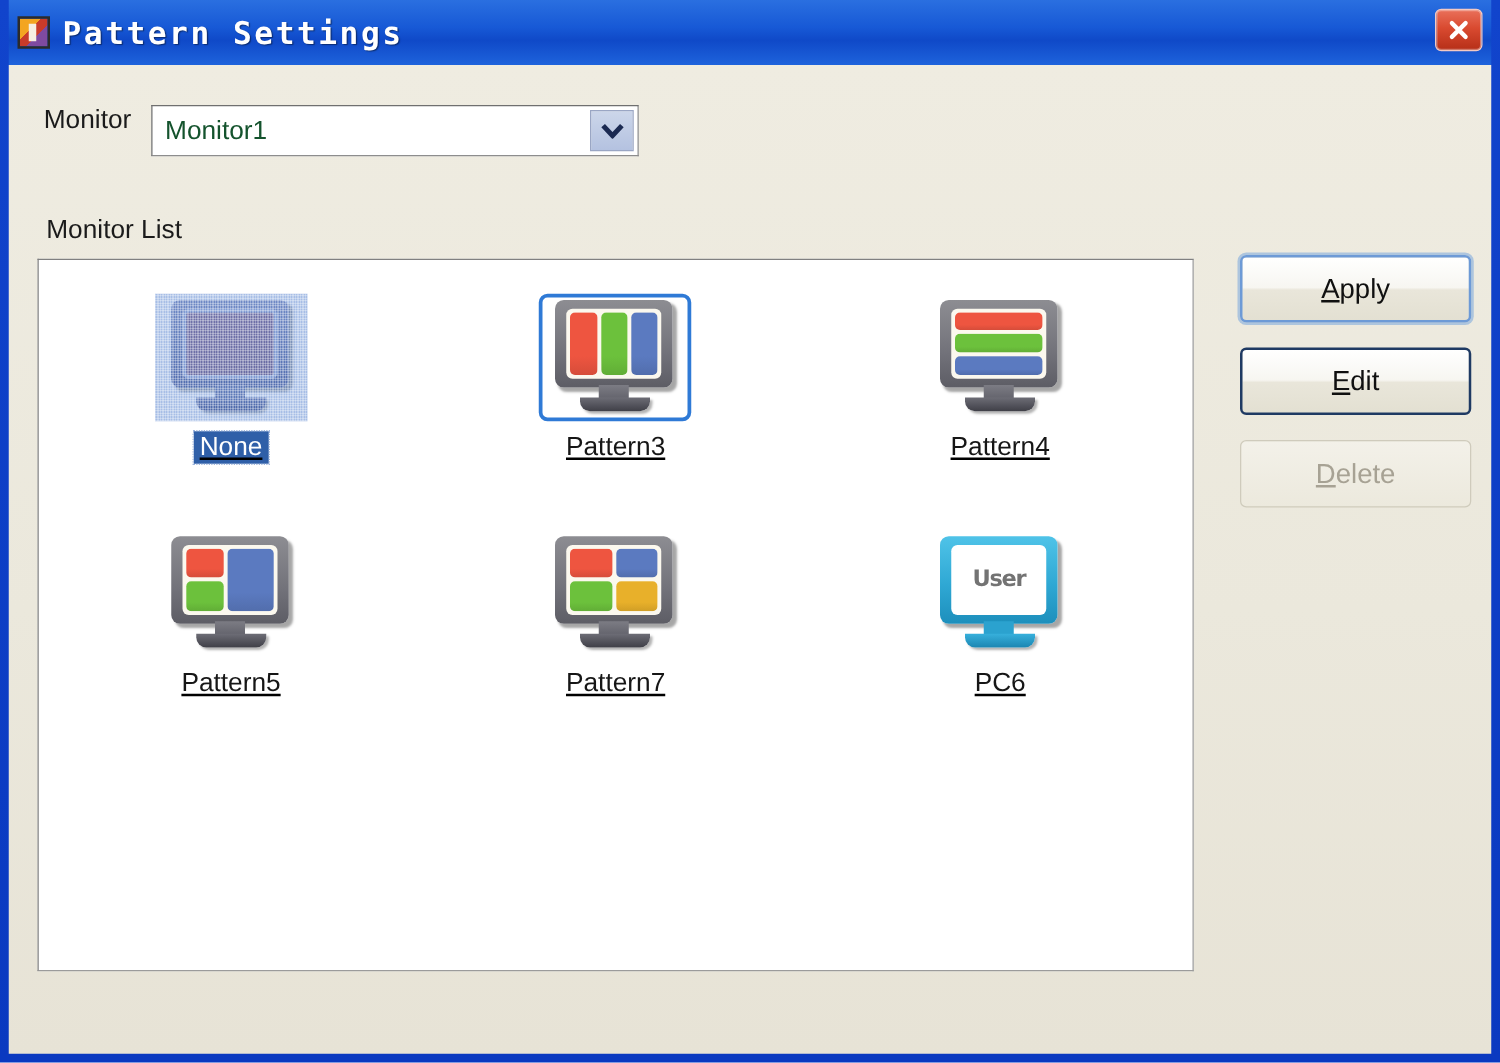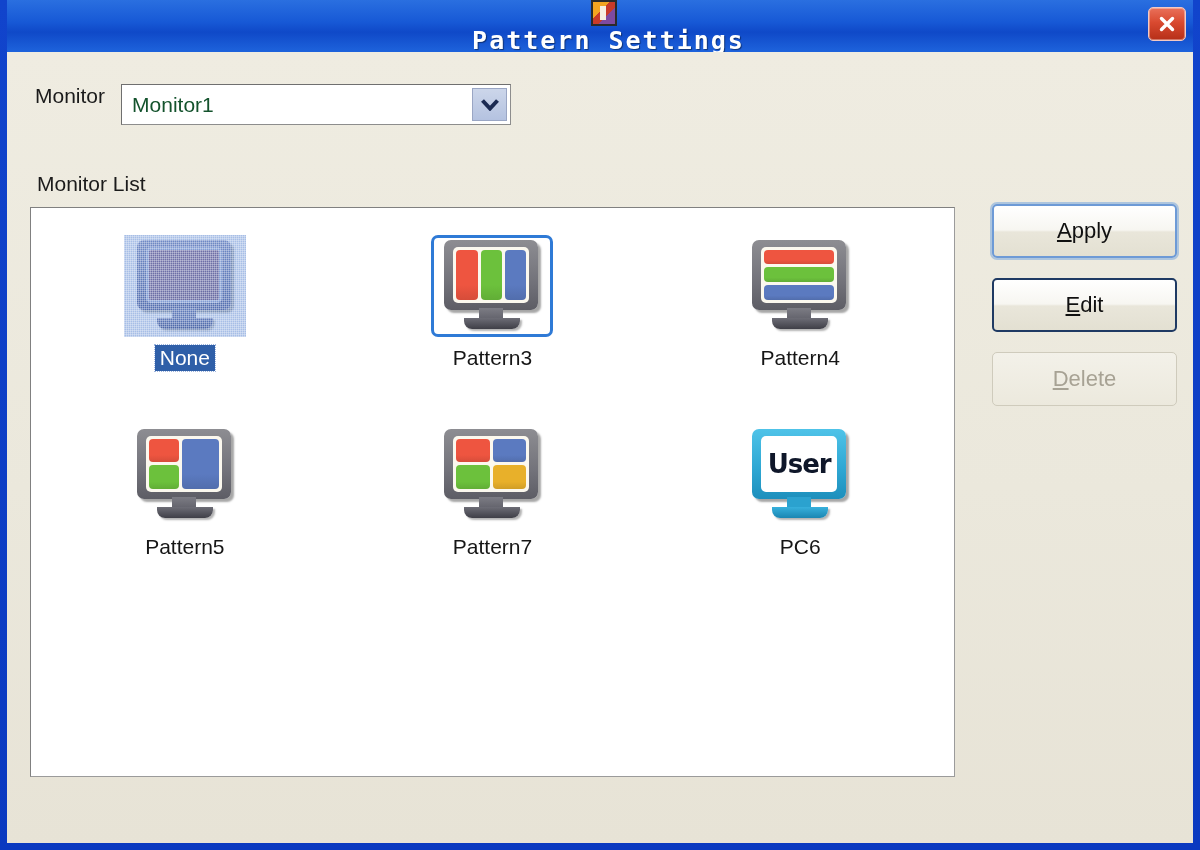--- a/index.html
+++ b/index.html
@@ -26,21 +26,20 @@
   }
 
   .titlebar {
     position: relative;
     height: 52px;
     background: linear-gradient(180deg, #2a6fe0 0%, #1759d6 42%, #0f49c8 62%, #1e63dc 100%);
     display: flex;
     align-items: center;
     padding-left: 7px;
     box-sizing: border-box;
-    flex-direction: column;
   }
   .app-icon {
     width: 26px; height: 26px;
     border: 2px solid #2b2b2b;
     box-sizing: border-box;
     background:
       linear-gradient(135deg, #f3a521 0%, #f3a521 38%, #c93b2a 38%, #c93b2a 62%, #7e4aa0 62%, #7e4aa0 100%);
     position: relative;
     flex: 0 0 auto;
   }
@@ -139,20 +138,21 @@
     position: absolute;
     left: 23px; top: 155px;
     width: 925px;
     height: 570px;
     background: #ffffff;
     border: 1px solid #9b9b9b;
     border-top-color: #808080;
     border-left-color: #808080;
     box-sizing: border-box;
     overflow: hidden;
+    text-decoration: underline;
   }
   .grid {
     display: grid;
     grid-template-columns: repeat(3, 1fr);
     grid-template-rows: repeat(3, 1fr);
     width: 100%;
     height: 100%;
   }
   .cell {
     display: flex;
@@ -293,22 +293,22 @@
     display: flex;
     align-items: center;
     justify-content: center;
     padding: 0;
   }
   .mon.user .neck { background: #2ba2cf; }
   .mon.user .base { background: linear-gradient(180deg, #37b0dc 0%, #1b86b2 100%); }
   .user-text {
     font-family: "DejaVu Sans", sans-serif;
     font-weight: bold;
-    font-size: 26px;
-    color: #0f172a;
+    font-size: 18px;
+    color: #737373;
     letter-spacing: -1px;
   }
 </style>
 </head>
 <body>
 
 <div class="window">
 
   <div class="titlebar">
     <div class="app-icon"></div>

